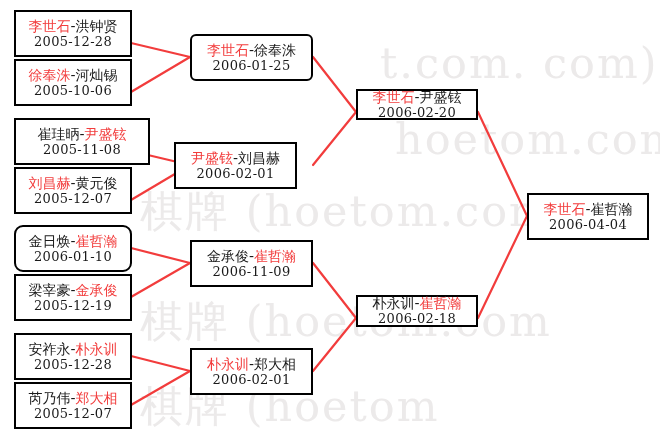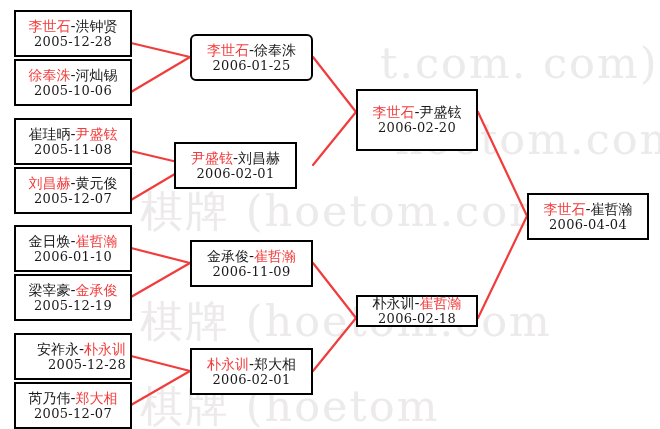--- a/index.html
+++ b/index.html
@@ -110,49 +110,49 @@
     <div class="date">2005-12-28</div>
   </div>
 
   <div class="match" style="left:14px;top:59px;width:118px;height:47px;">
     <div class="players">
       <span class="win">徐奉洙</span><span class="sep">-</span><span class="lose">河灿锡</span>
     </div>
     <div class="date">2005-10-06</div>
   </div>
 
-  <div class="match" style="left:14px;top:118px;width:118px;height:47px;">
+  <div class="match" style="left:14px;top:118px;width:136px;height:47px;">
     <div class="players">
       <span class="lose">崔珪昞</span><span class="sep">-</span><span class="win">尹盛铉</span>
     </div>
     <div class="date">2005-11-08</div>
   </div>
 
   <div class="match" style="left:14px;top:167px;width:118px;height:47px;">
     <div class="players">
       <span class="win">刘昌赫</span><span class="sep">-</span><span class="lose">黄元俊</span>
     </div>
     <div class="date">2005-12-07</div>
   </div>
 
-  <div class="match" style="left:14px;top:225px;width:118px;height:47px;">
+  <div class="match" style="left:14px;top:225px;width:118px;height:47px;border-radius:9px;">
     <div class="players">
       <span class="lose">金日焕</span><span class="sep">-</span><span class="win">崔哲瀚</span>
     </div>
     <div class="date">2006-01-10</div>
   </div>
 
   <div class="match" style="left:14px;top:274px;width:118px;height:47px;">
     <div class="players">
       <span class="lose">梁宰豪</span><span class="sep">-</span><span class="win">金承俊</span>
     </div>
     <div class="date">2005-12-19</div>
   </div>
 
-  <div class="match" style="left:14px;top:333px;width:118px;height:47px;align-items:flex-end;">
+  <div class="match" style="left:14px;top:333px;width:118px;height:47px;">
     <div class="players">
       <span class="lose">安祚永</span><span class="sep">-</span><span class="win">朴永训</span>
     </div>
     <div class="date">2005-12-28</div>
   </div>
 
   <div class="match" style="left:14px;top:382px;width:118px;height:47px;justify-content:center;">
     <div class="players">
       <span class="lose">芮乃伟</span><span class="sep">-</span><span class="win">郑大相</span>
     </div>
@@ -180,21 +180,21 @@
     <div class="date">2006-11-09</div>
   </div>
 
   <div class="match" style="left:190px;top:348px;width:123px;height:47px;">
     <div class="players">
       <span class="win">朴永训</span><span class="sep">-</span><span class="lose">郑大相</span>
     </div>
     <div class="date">2006-02-01</div>
   </div>
 
-  <div class="match" style="left:356px;top:89px;width:122px;height:62px;">
+  <div class="match" style="left:356px;top:89px;width:122px;height:31px;">
     <div class="players">
       <span class="win">李世石</span><span class="sep">-</span><span class="lose">尹盛铉</span>
     </div>
     <div class="date">2006-02-20</div>
   </div>
 
   <div class="match" style="left:356px;top:295px;width:122px;height:32px;">
     <div class="players">
       <span class="lose">朴永训</span><span class="sep">-</span><span class="win">崔哲瀚</span>
     </div>

